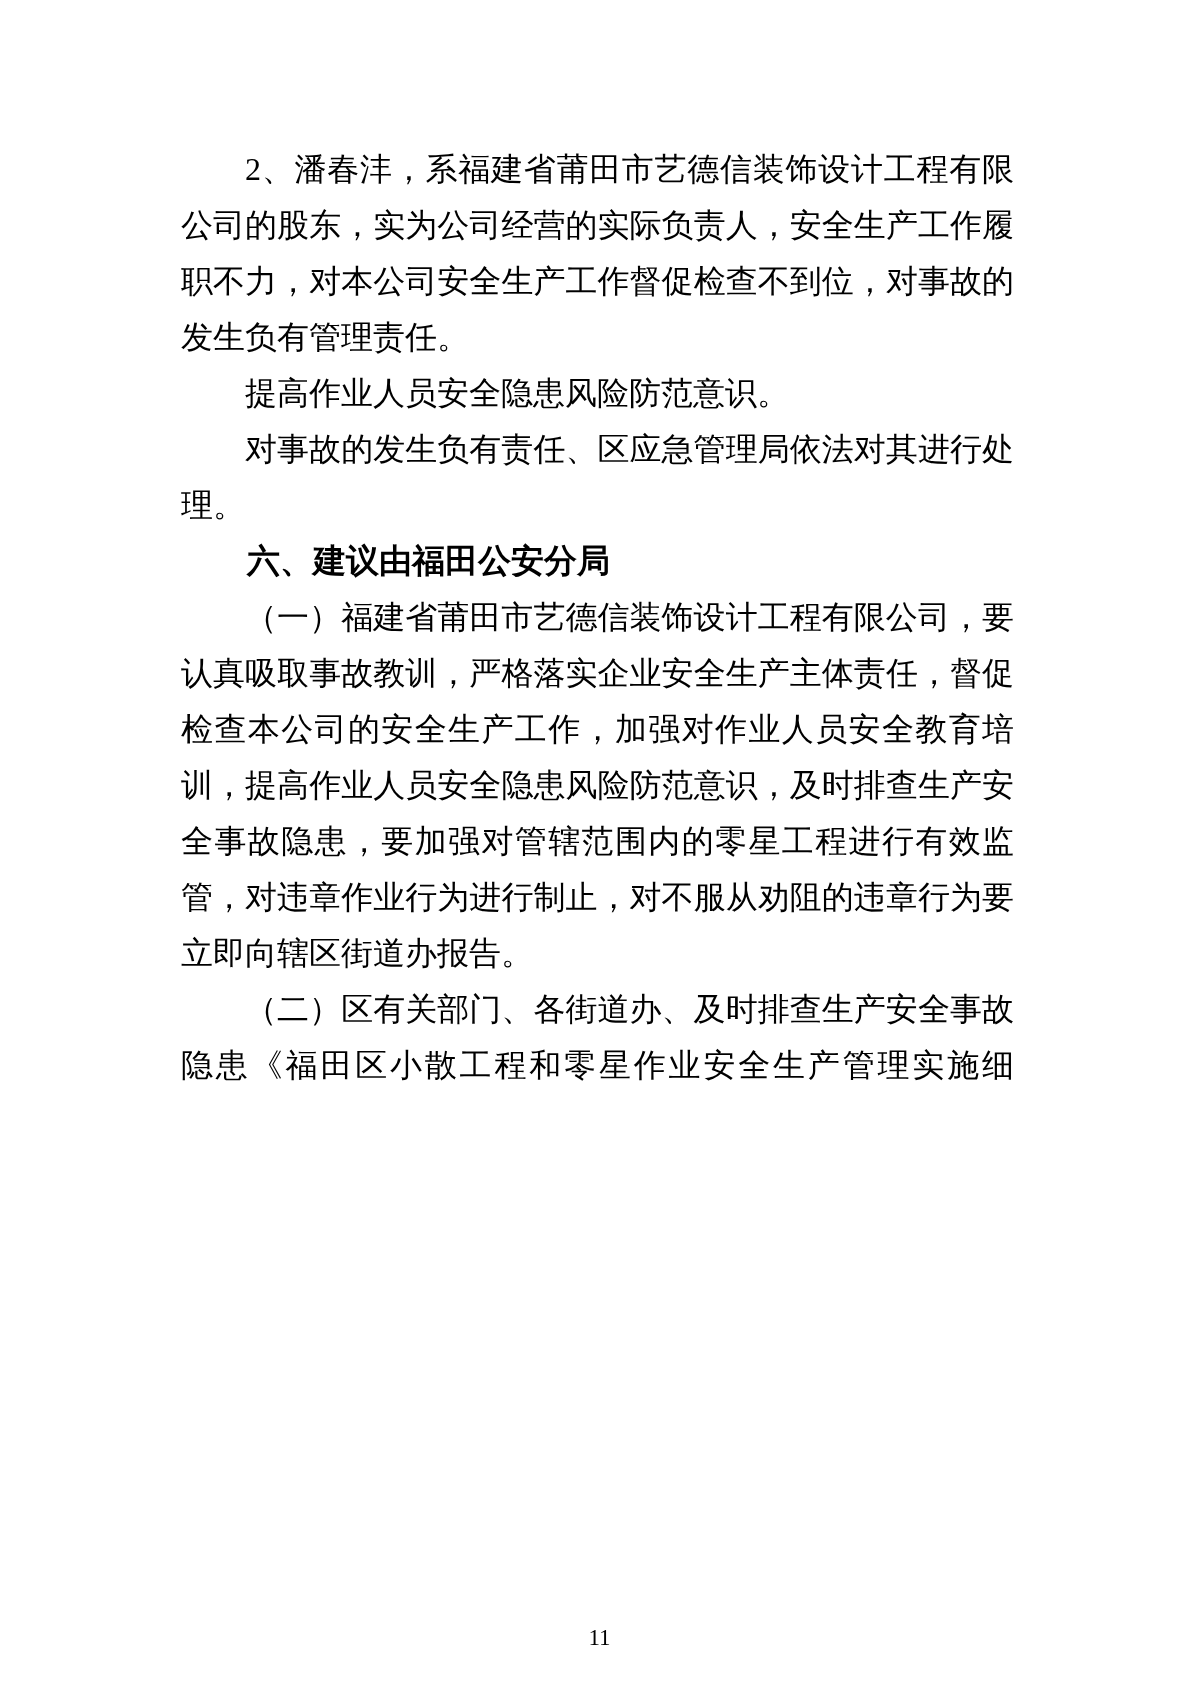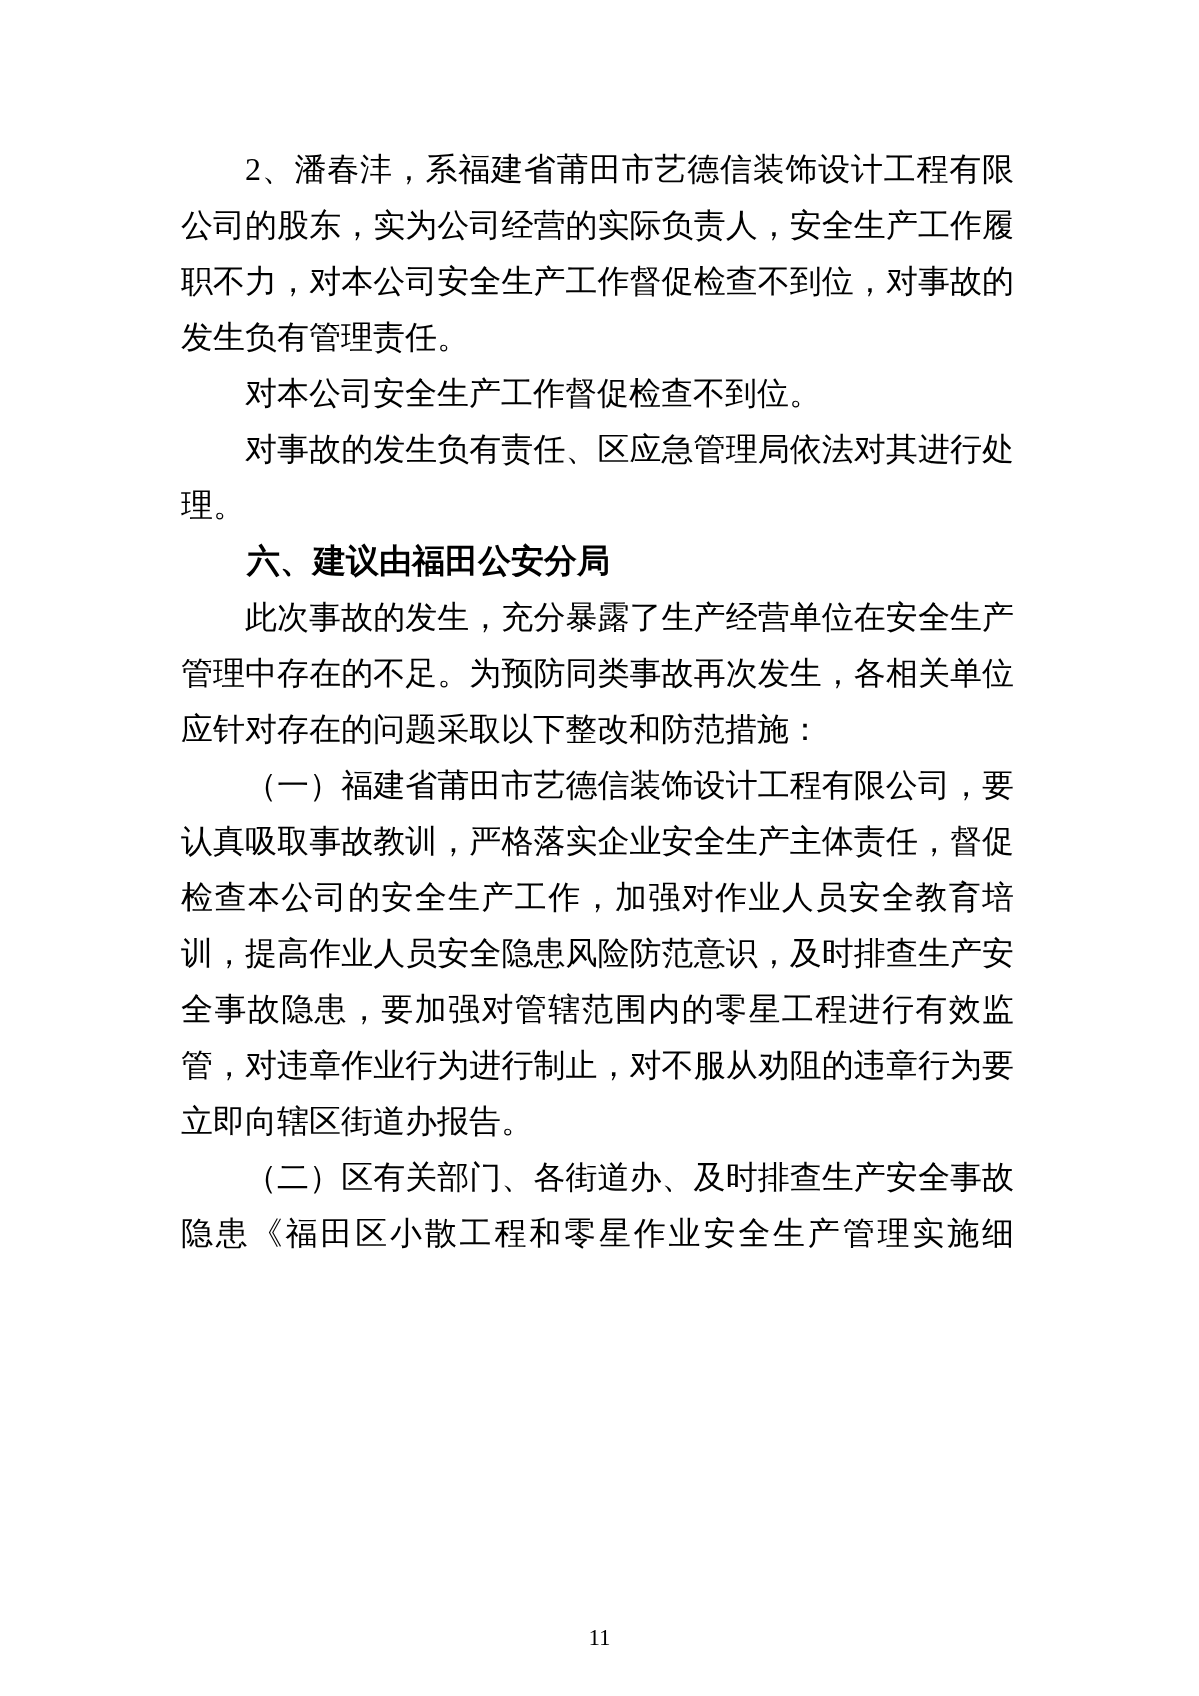--- a/index.html
+++ b/index.html
@@ -57,21 +57,20 @@
     font-family: "Liberation Serif", "DejaVu Serif", serif;
     color: #000000;
   }
 </style>
 </head>
 <body>
 
 <div class="page">
   <div class="content">
     <p>2、潘春沣，系福建省莆田市艺德信装饰设计工程有限公司的股东，实为公司经营的实际负责人，安全生产工作履职不力，对本公司安全生产工作督促检查不到位，对事故的发生负有管理责任。</p>
-    <p>对本公司安全生产工作督促检查不到位。</p>
+    <p>提高作业人员安全隐患风险防范意识。</p>
     <p>对事故的发生负有责任、区应急管理局依法对其进行处理。</p>
     <h2 class="heading">六、建议由福田公安分局</h2>
-    <p>此次事故的发生，充分暴露了生产经营单位在安全生产管理中存在的不足。为预防同类事故再次发生，各相关单位应针对存在的问题采取以下整改和防范措施：</p>
     <p>（一）福建省莆田市艺德信装饰设计工程有限公司，要认真吸取事故教训，严格落实企业安全生产主体责任，督促检查本公司的安全生产工作，加强对作业人员安全教育培训，提高作业人员安全隐患风险防范意识，及时排查生产安全事故隐患，要加强对管辖范围内的零星工程进行有效监管，对违章作业行为进行制止，对不服从劝阻的违章行为要立即向辖区街道办报告。</p>
     <p class="continued">（二）区有关部门、各街道办、及时排查生产安全事故隐患《福田区小散工程和零星作业安全生产管理实施细</p>
   </div>
   <div class="page-number">11</div>
 </div>
 
 </body></html>

